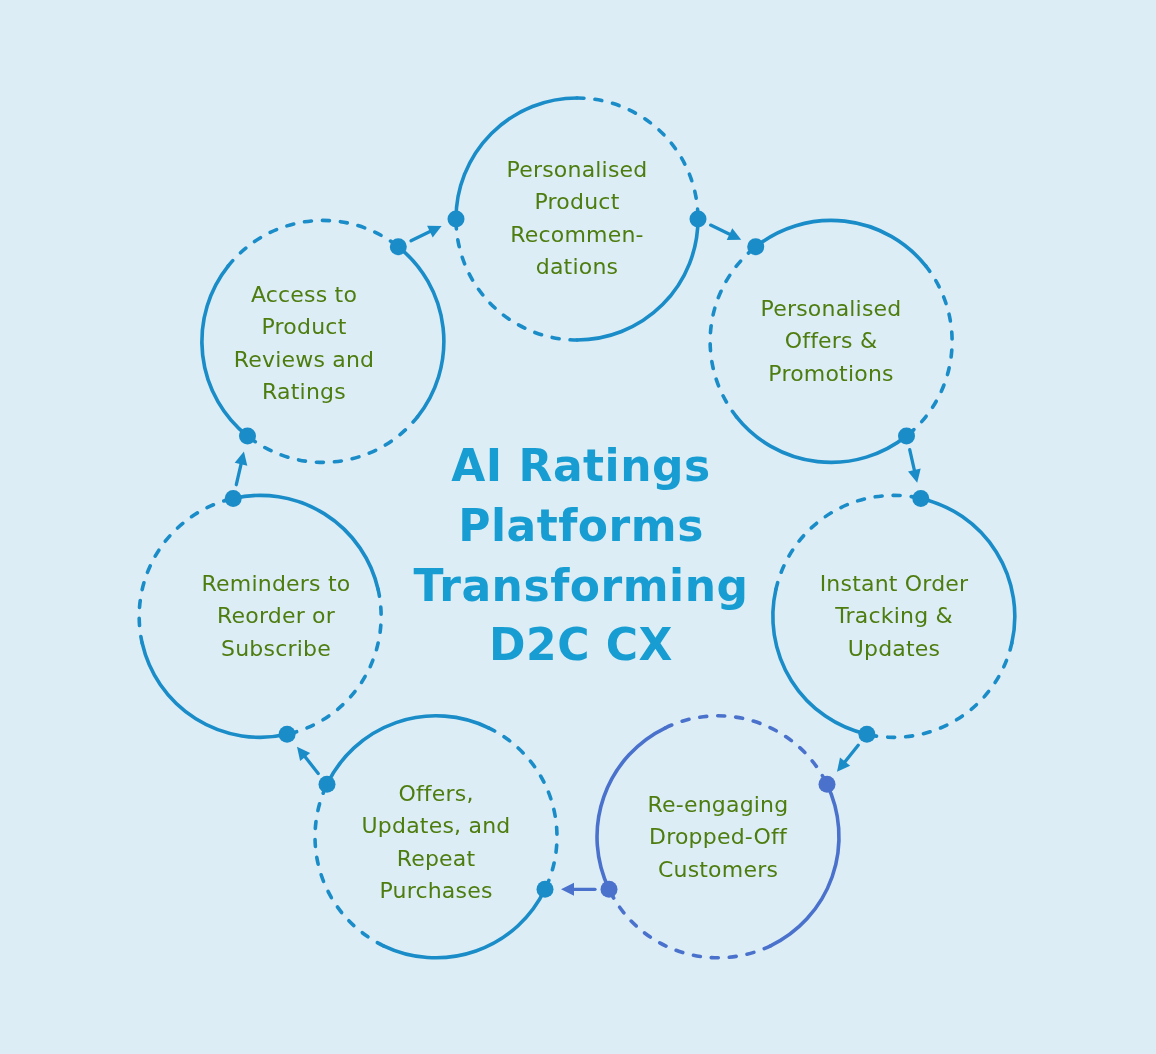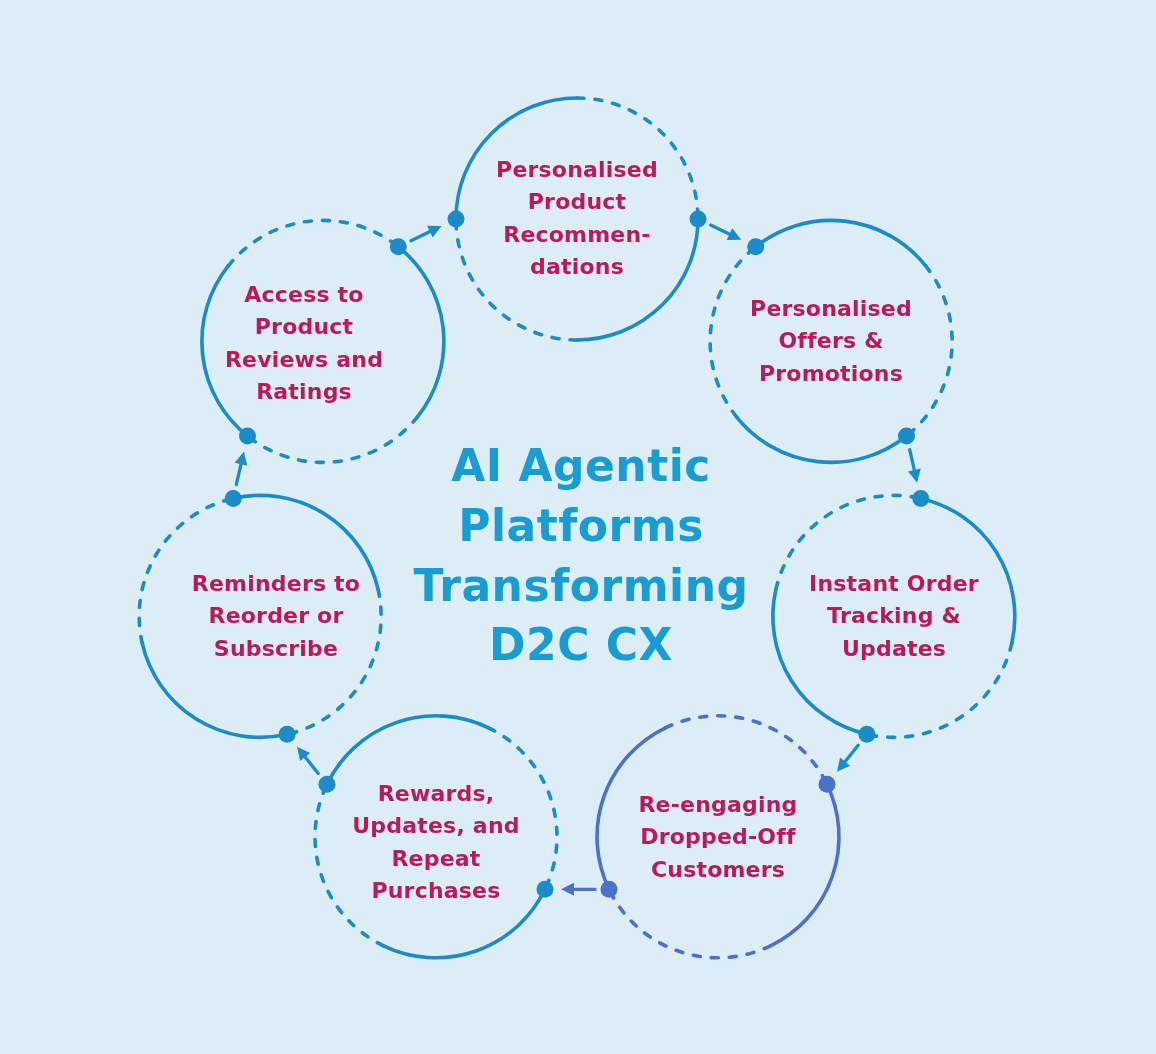--- a/index.html
+++ b/index.html
@@ -22,22 +22,22 @@
   }
   .node-label {
     position: absolute;
     transform: translate(-50%, -50%);
     width: 250px;
     text-align: center;
     white-space: pre-line;
     font-size: 22px;
     line-height: 1.47;
     letter-spacing: 0.2px;
-    color: #be185d;
-    font-weight: 700;
+    color: #4d7c0f;
+    font-weight: 400;
   }
   .diagram-title {
     position: absolute;
     left: 581px;
     top: 556px;
     transform: translate(-50%, -50%);
     width: 440px;
     text-align: center;
     white-space: pre-line;
     font-size: 44px;
@@ -132,21 +132,21 @@
       <g>
         <line x1="236.3" y1="484.7" x2="241.7" y2="461.3" stroke="#1a8cc8" stroke-width="3.3" stroke-linecap="round"></line>
         <polygon points="243.9,451.6 247.3,465.7 234.7,462.8" fill="#1a8cc8"></polygon>
       </g>
       <g>
         <line x1="411.0" y1="240.7" x2="432.6" y2="230.3" stroke="#1a8cc8" stroke-width="3.3" stroke-linecap="round"></line>
         <polygon points="441.6,225.9 432.7,237.4 427.1,225.7" fill="#1a8cc8"></polygon>
       </g>
     </svg>
 
-  <div class="diagram-title">AI Agentic
+  <div class="diagram-title">AI Ratings
 Platforms
 Transforming
 D2C CX</div>
 
   <div class="node-label" style="left:577px; top:219px">Personalised
 Product
 Recommen-
 dations</div>
 
   <div class="node-label" style="left:831px; top:341px">Personalised
@@ -154,21 +154,21 @@
 Promotions</div>
 
   <div class="node-label" style="left:894px; top:616px">Instant Order
 Tracking &amp;
 Updates</div>
 
   <div class="node-label" style="left:718px; top:837px">Re-engaging
 Dropped-Off
 Customers</div>
 
-  <div class="node-label" style="left:436px; top:843px">Rewards,
+  <div class="node-label" style="left:436px; top:843px">Offers,
 Updates, and
 Repeat
 Purchases</div>
 
   <div class="node-label" style="left:276px; top:616px">Reminders to
 Reorder or
 Subscribe</div>
 
   <div class="node-label" style="left:304px; top:344px">Access to
 Product

